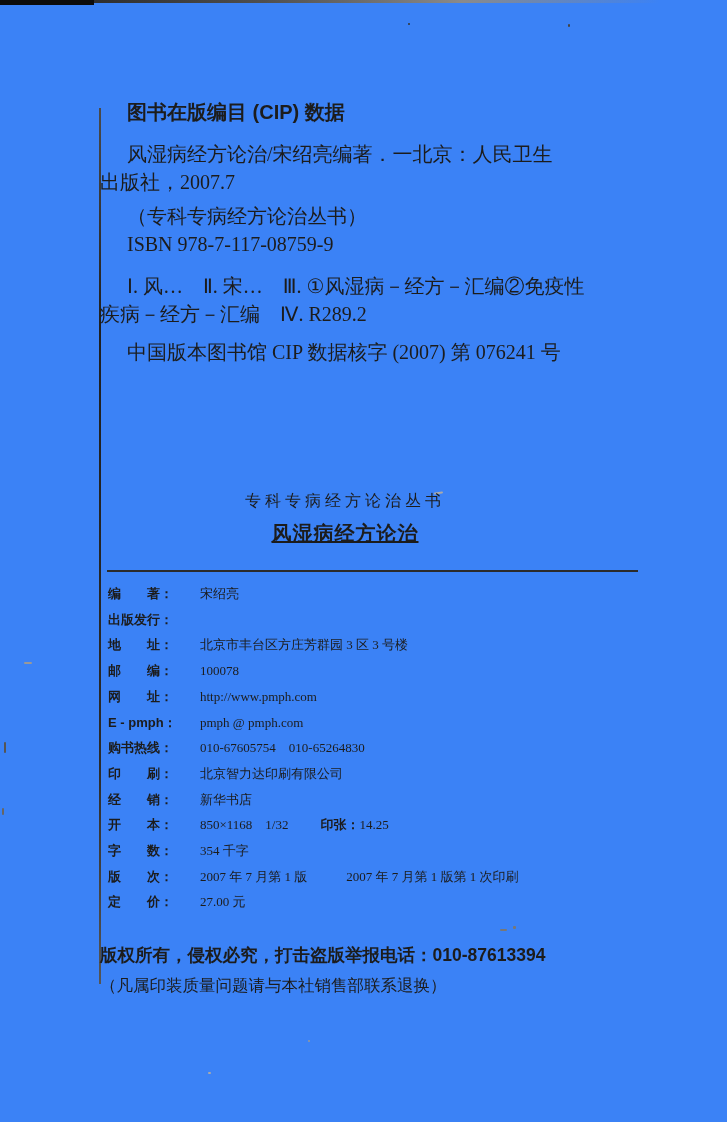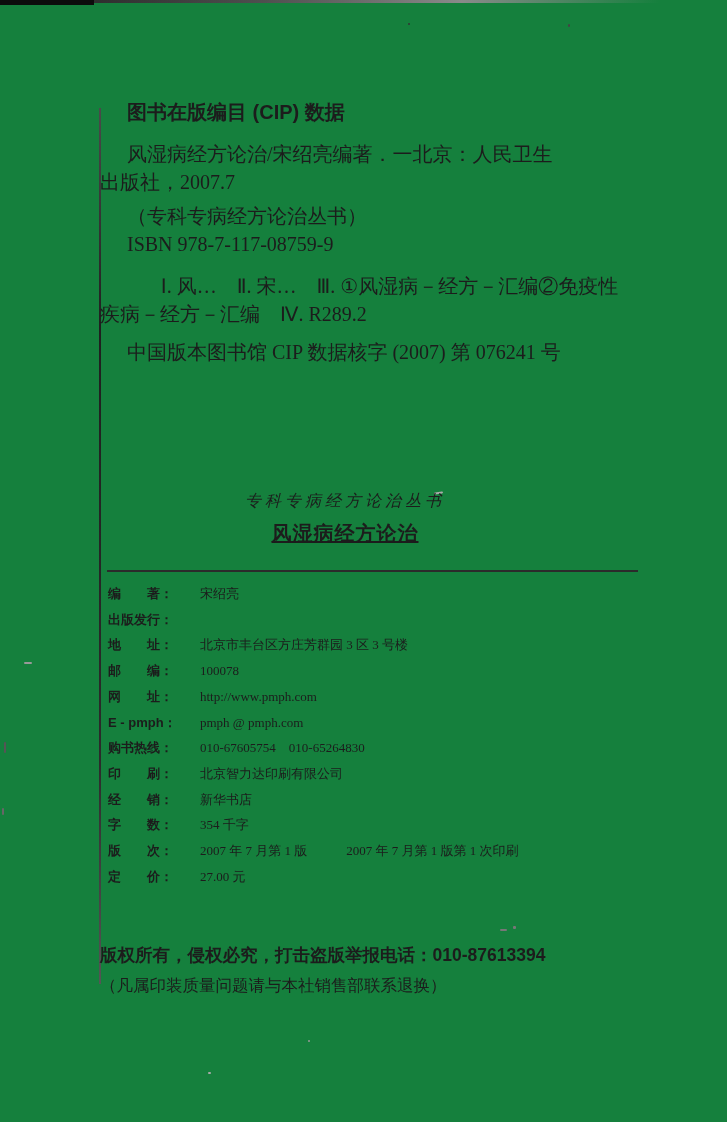--- a/index.html
+++ b/index.html
@@ -1,41 +1,41 @@
 <!DOCTYPE html>
 <html><head>
 <meta charset="utf-8">
 <style>
   html,body{margin:0;padding:0;}
   .page{
     position:relative; width:727px; height:1122px;
-    background:#15803d; color:#1c1c1c; overflow:hidden;
+    background:#3b82f6; color:#1c1c1c; overflow:hidden;
     font-family:"Liberation Serif", serif;
   }
   
   .top-band{position:absolute;top:0;left:0;width:94px;height:5px;background:#0c0c0c;}
   .top-band-thin{position:absolute;top:0;left:94px;width:566px;height:3px;
     background:linear-gradient(to right,#2e2e2e 0%,#4f4f4f 30%,#8a8a8a 65%,rgba(160,160,160,0) 100%);}
   .scan-line{position:absolute;left:99px;top:108px;width:2px;height:876px;
     background:linear-gradient(to bottom,#4a4a4a,#1f1f1f 25%,#2b2b2b 75%,#555);}
   .speck{position:absolute;background:#555;border-radius:1px;}
 
   
   .cip{position:absolute;left:100px;top:98px;width:552px;font-size:20px;line-height:28px;}
   .cip p{margin:0;}
   .cip .indent{text-indent:27px;}
   .cip-heading{margin:0 0 14px 0;text-indent:27px;font-size:20px;font-weight:bold;
     font-family:"Liberation Sans", sans-serif;}
   .mt-xs{margin-top:6px !important;}
   .mt-sm{margin-top:10px !important;}
-  .mt-md{margin-top:14px !important;text-align:center;}
+  .mt-md{margin-top:14px !important;}
 
   
   .title-block{position:absolute;left:100px;top:489px;width:490px;text-align:center;}
-  .series{font-size:16px;letter-spacing:4px;line-height:24px;font-style:italic;}
+  .series{font-size:16px;letter-spacing:4px;line-height:24px;}
   .book-title{margin-top:5px;font-size:20px;line-height:30px;font-weight:bold;
     font-family:"Liberation Sans", sans-serif;letter-spacing:1px;text-decoration:underline;}
   .rule{position:absolute;left:107px;top:570px;width:531px;height:2px;background:#2b2b2b;}
 
   
   .colophon{position:absolute;left:108px;top:581px;width:545px;font-size:13px;}
   .colophon .row{display:flex;align-items:baseline;line-height:25.7px;white-space:pre;}
   .colophon .lbl{flex:0 0 92px;font-weight:bold;font-family:"Liberation Sans", sans-serif;}
   .colophon .lbl2{flex:0 0 auto;margin-left:32px;font-weight:bold;
     font-family:"Liberation Sans", sans-serif;}
@@ -104,20 +104,23 @@
     <div class="row">
       <span class="lbl">购书热线：</span><span class="val">010-67605754　010-65264830</span>
     </div>
     <div class="row">
       <span class="lbl">印　　刷：</span><span class="val">北京智力达印刷有限公司</span>
     </div>
     <div class="row">
       <span class="lbl">经　　销：</span><span class="val">新华书店</span>
     </div>
     <div class="row">
+      <span class="lbl">开　　本：</span><span class="val">850×1168　1/32</span><span class="lbl2">印张：</span><span class="val">14.25</span>
+    </div>
+    <div class="row">
       <span class="lbl">字　　数：</span><span class="val">354 千字</span>
     </div>
     <div class="row">
       <span class="lbl">版　　次：</span><span class="val">2007 年 7 月第 1 版　　　2007 年 7 月第 1 版第 1 次印刷</span>
     </div>
     <div class="row">
       <span class="lbl">定　　价：</span><span class="val">27.00 元</span>
     </div>
   </section>
 

